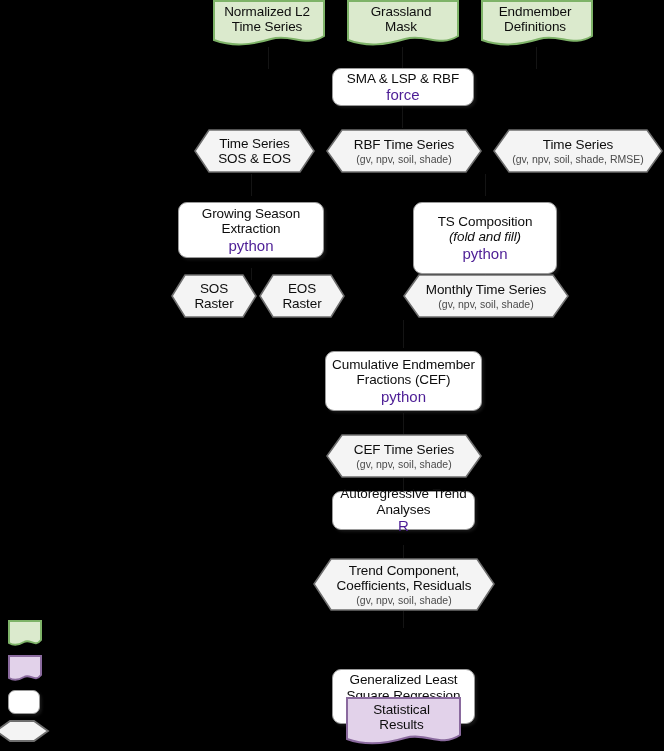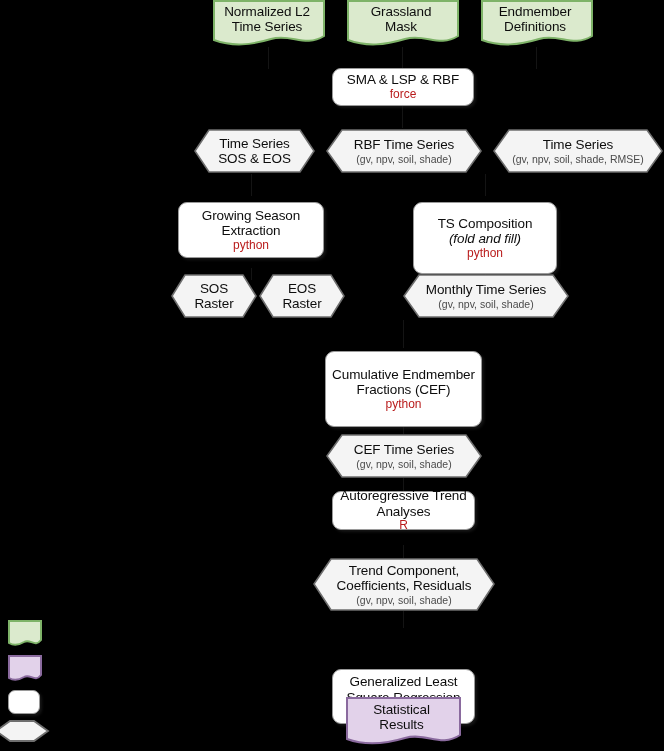--- a/index.html
+++ b/index.html
@@ -35,22 +35,22 @@
   }
   .sub {
     color: #4a4a4a;
     font-size: 10.5px;
     margin-top: 1px;
     white-space: nowrap;
     text-align: right;
   }
   .ital { font-style: italic; }
   .lang {
-    color: #b91c1c;
-    font-size: 12px;
+    color: #4c1d95;
+    font-size: 15px;
     margin-top: 0px;
   }
 
   
   .doc {
     position: absolute;
   }
   .doc svg { position: absolute; inset: 0; width: 100%; height: 100%; }
   .doc .txtbox {
     position: absolute;
@@ -218,21 +218,21 @@
   <div class="hex" style="left:402px; top:273px; width:168px; height:46px;">
     <svg viewBox="0 0 168 46" preserveAspectRatio="none">
       <path d="M2,23 L17,2 H151 L166,23 L151,44 H17 Z" fill="#f4f4f4" stroke="#6e6e6e" stroke-width="1.6"></path>
     </svg>
     <div class="txtbox">
       <div class="ttl">Monthly Time Series</div>
       <div class="sub">(gv, npv, soil, shade)</div>
     </div>
   </div>
 
-  <div class="proc node" style="left:325px; top:351px; width:157px; height:76px;">
+  <div class="proc node" style="left:325px; top:351px; width:157px; height:60px;">
     <div class="ttl">Cumulative Endmember</div>
     <div class="ttl">Fractions (CEF)</div>
     <div class="lang">python</div>
   </div>
 
   <div class="hex" style="left:325px; top:433px; width:158px; height:46px;">
     <svg viewBox="0 0 158 46" preserveAspectRatio="none">
       <path d="M2,23 L17,2 H141 L156,23 L141,44 H17 Z" fill="#f4f4f4" stroke="#6e6e6e" stroke-width="1.6"></path>
     </svg>
     <div class="txtbox">

